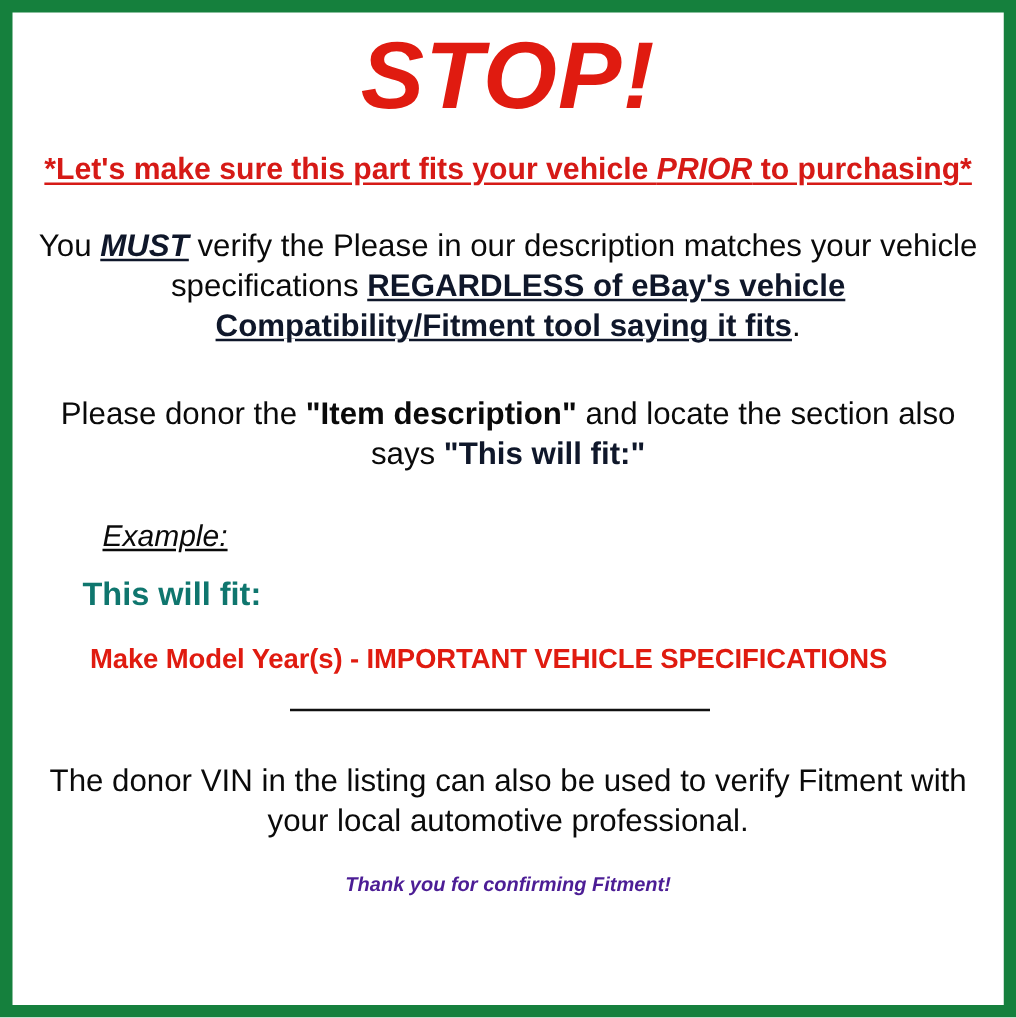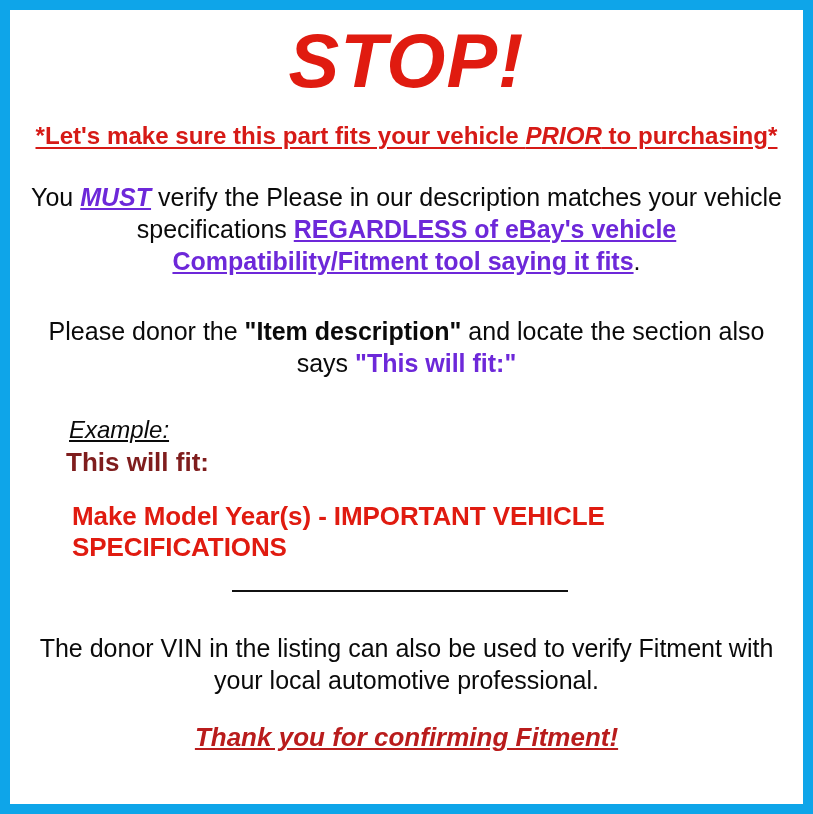--- a/index.html
+++ b/index.html
@@ -11,21 +11,21 @@
     width: 813px;
     height: 814px;
     overflow: hidden;
     font-family: "Liberation Sans", sans-serif;
   }
 
   #notice-card {
     box-sizing: border-box;
     width: 813px;
     height: 814px;
-    border: 10px solid #0ea5e9;
+    border: 10px solid #15803d;
     background: #ffffff;
     position: relative;
   }
 
   .inner {
     box-sizing: border-box;
     width: 100%;
     height: 100%;
     padding: 0 10px;
     display: block;
@@ -65,52 +65,52 @@
 
   
   .para {
     text-align: center;
     color: #0a0a0a;
     font-size: 25px;
     line-height: 1.29;
     margin: 0;
     padding: 0 6px;
   }
-  .red      { color: #6d28d9; margin-top: 16px; }
+  .red      { color: #0f172a; margin-top: 16px; }
   .b        { font-weight: bold; }
   .ul       { text-decoration: underline; text-underline-offset: 2px; }
 
   #para-must      { margin-top: 31px; }
   #para-itemdesc  { margin-top: 37px; }
 
   
   #example-block {
     margin-top: 38px;
     padding-left: 46px;
     text-align: left;
   }
   #example-label {
     color: #0a0a0a;
     font-size: 24px;
     font-style: italic;
     text-decoration: underline;
     text-underline-offset: 2px;
     line-height: 1.12;
-    margin: 3px;
+    margin: 16px;
   }
   #example-thiswillfit {
-    color: #7f1d1d;
+    color: #0f766e;
     font-size: 26px;
     font-weight: bold;
     line-height: 1.16;
     margin: 2px 0 0 0;
   }
   #example-fitment-line {
     color: #e01b10;
-    font-size: 26px;
+    font-size: 22px;
     font-weight: bold;
     line-height: 1.2;
     margin: 24px 0 0 6px;
     letter-spacing: -0.1px;
   }
 
   
   #divider-wrap {
     margin-top: 26px;
     height: 3px;
@@ -124,27 +124,26 @@
     height: 2px;
     background: #111111;
   }
 
   
   #para-confirm { margin-top: 26px; }
   #para-vin     { margin-top: 39px; text-align: center; }
 
   #thank-you {
     text-align: center;
-    color: #b91c1c;
+    color: #4c1d95;
     font-weight: bold;
     font-style: italic;
-    font-size: 26px;
+    font-size: 16px;
     line-height: 1.2;
     margin: 26px 0 0 0;
-    text-decoration: underline;
   }
 </style>
 </head>
 <body>
 
 <div id="notice-card">
   <div class="inner">
 
     <h1 id="stop-heading">STOP!</h1>
 

